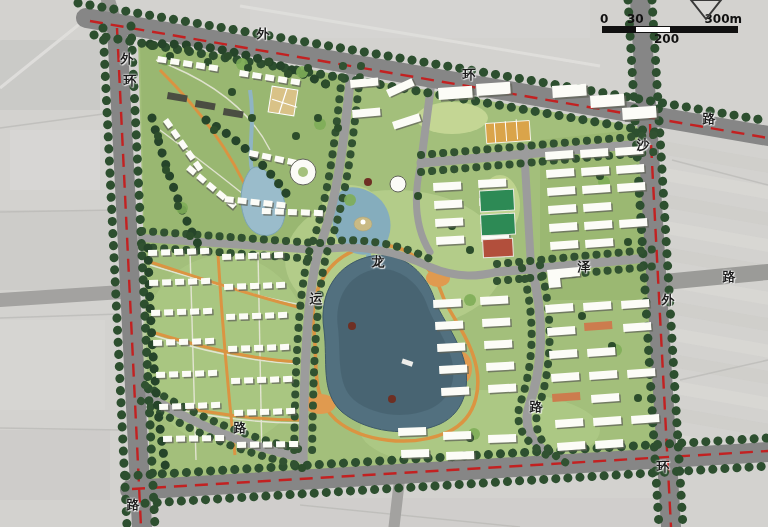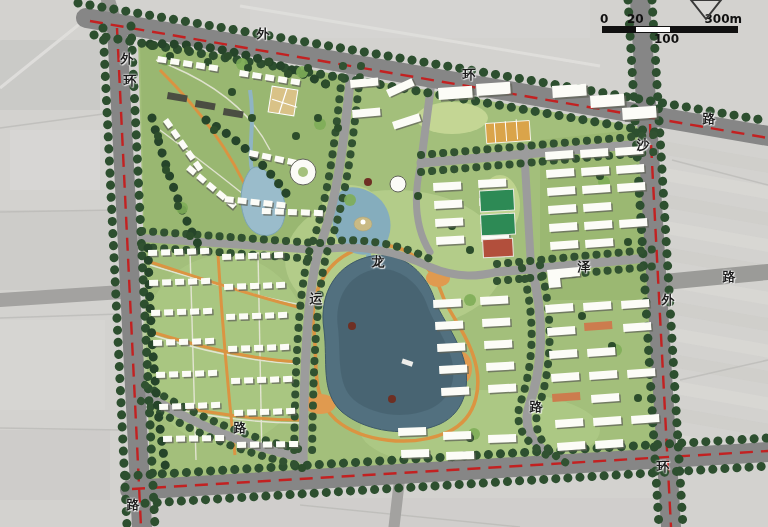--- a/index.html
+++ b/index.html
@@ -397,27 +397,27 @@
   <div class="rl" style="left:663px;top:466px">环</div>
   <div class="rl" style="left:729px;top:276px">路</div>
   <div class="rl" style="left:378px;top:261px">龙</div>
   <div class="rl" style="left:316px;top:298px">运</div>
   <div class="rl" style="left:584px;top:266px">泽</div>
   <div class="rl" style="left:536px;top:406px">路</div>
   <div class="rl" style="left:240px;top:427px">路</div>
 
   <div id="scalebar">
     <span class="t0">0</span>
-    <span class="t50">20</span>
+    <span class="t50">30</span>
     <span class="t200">300m</span>
     <div id="sb-bar">
       <div class="s1"></div>
         <div class="s2"></div>
         <div class="s3"></div>
     </div>
-    <span class="t100">100</span>
+    <span class="t100">200</span>
   </div>
 
   <svg id="north" width="36" height="22">
     <polygon points="3,0 33,0 18,19" fill="rgba(255,255,255,0.15)" stroke="#3a3a3a" stroke-width="2"></polygon>
   </svg>
 
 </div>
 
 </body></html>

